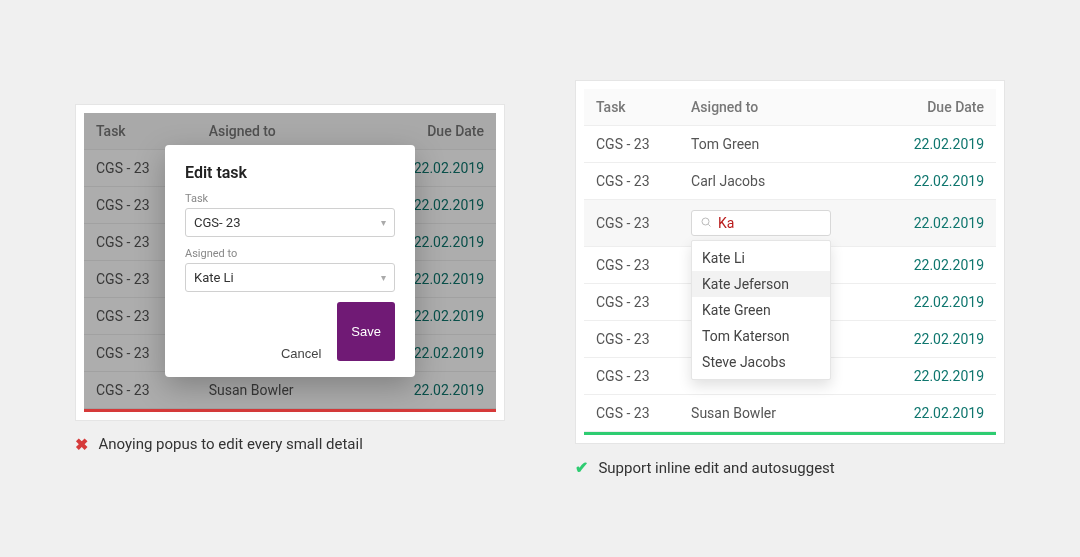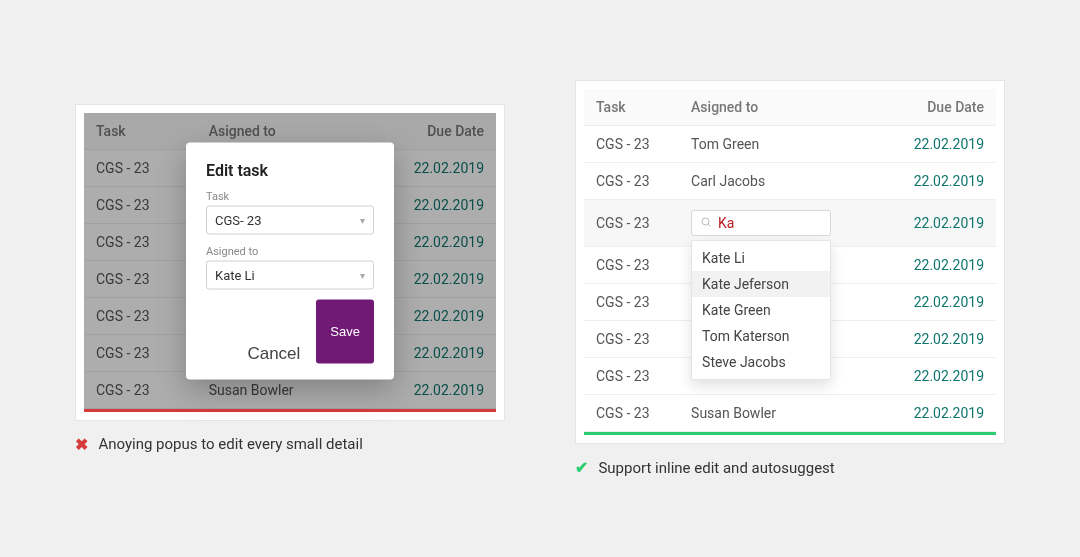--- a/index.html
+++ b/index.html
@@ -78,21 +78,21 @@
   .check-icon { color: #2ecc71; font-weight: 700; font-size: 16px; }
 
   
   .modal {
     position: absolute;
     z-index: 3;
     background: #fff;
     border-radius: 4px;
     box-shadow: 0 10px 30px rgba(0,0,0,0.25);
     padding: 18px 20px 16px 20px;
-    width: 208px;
+    width: 250px;
     left: 50%;
     top: 50%;
     transform: translate(-50%, -50%);
   }
   .modal h3 {
     font-size: 16px;
     font-weight: 600;
     color: #222;
     margin-bottom: 10px;
   }
@@ -119,21 +119,21 @@
   }
   .modal-actions {
     display: flex;
     justify-content: flex-end;
     gap: 16px;
     margin-top: 6px;
   }
   .btn-cancel {
     background: none;
     border: none;
-    font-size: 17px;
+    font-size: 13px;
     color: #444;
     cursor: pointer;
     margin-top: 44px;
   }
   .btn-save {
     background: #701a75;
     color: #fff;
     border: none;
     border-radius: 3px;
     padding: 6px 14px;

